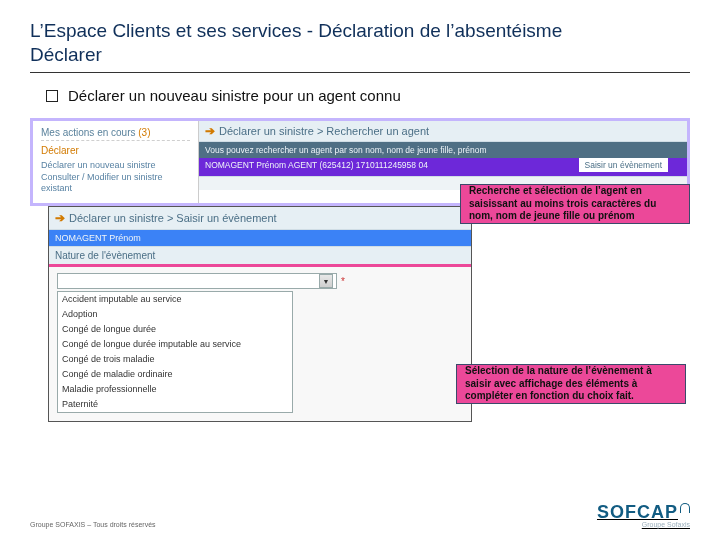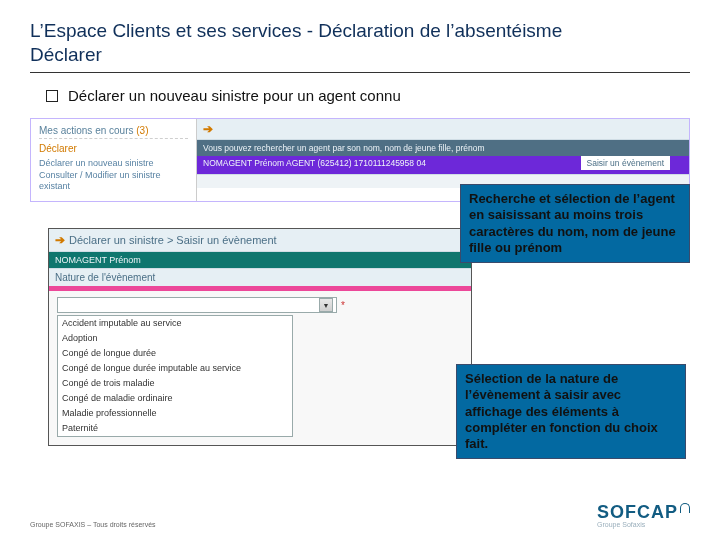--- a/index.html
+++ b/index.html
@@ -45,23 +45,23 @@
     margin-right: 10px;
     display: inline-block;
   }
   .bullet-text {
     font-size: 15px;
     color: #111;
   }
 
   
   .panel-wrap {
-    border: 1px solid #c4b5fd;
-    background: #fff;
-    margin-bottom: 26px;
+    border: 3px solid #c4b5fd;
+    background: #fff;
+    margin-bottom: 0;
     position: relative;
     overflow: visible;
   }
   .panel-cols {
     display: flex;
   }
   .left-col {
     width: 165px;
     background: #fff;
     padding: 6px 8px 8px 8px;
@@ -125,23 +125,23 @@
   .search-bar {
     background: #eef3f6;
     padding: 4px 6px;
     border-top: 1px solid #d0dde5;
     height: 14px;
   }
 
   .callout {
     position: absolute;
     border: 1px solid #3b4a6b;
-    background: #0369a1;
-    padding: 6px 8px;
-    font-size: 13px;
+    background: #ec4899;
+    padding: 0 8px;
+    font-size: 10px;
     font-weight: bold;
     color: #111;
     line-height: 1.25;
     z-index: 5;
     width: 230px;
   }
   .callout-1 { top: 184px; right: 30px; }
 
   
   .panel2 {
@@ -154,32 +154,32 @@
   .p2-bc {
     background: #e6eff4;
     padding: 4px 6px;
     font-size: 11px;
     color: #4b6f86;
     display: flex;
     align-items: center;
     border-bottom: 1px solid #d0dde5;
   }
   .p2-dark {
-    background: #0f766e;
+    background: #3b82f6;
     color: #eef4f8;
     font-size: 9px;
     padding: 3px 6px;
   }
   .p2-section {
     background: #e6eff4;
     color: #4b6f86;
     font-size: 10px;
     padding: 3px 6px;
     border-top: 1px solid #d0dde5;
-    border-bottom: 5px solid #ec4899;
+    border-bottom: 3px solid #ec4899;
   }
   .p2-body {
     background: #f8f8f8;
     padding: 6px 8px 8px 8px;
   }
   .select-row {
     display: flex;
     align-items: center;
     margin-bottom: 2px;
   }
@@ -220,22 +220,23 @@
     position: absolute;
     bottom: 12px;
     left: 30px;
     right: 30px;
     display: flex;
     align-items: flex-end;
     justify-content: space-between;
   }
   .foot-left { font-size: 7px; color: #666; }
   .logo {
-    text-align: left;
+    text-align: right;
     line-height: 1;
+    text-decoration: underline;
   }
   .logo-main {
     color: #125c82;
     font-weight: bold;
     font-size: 18px;
     letter-spacing: 1px;
   }
   .logo-sub {
     color: #9aafbc;
     font-size: 7px;
@@ -273,20 +274,21 @@
           <span class="count">(3)</span>
         </div>
         <hr class="left-rule">
         <div class="left-sub">Déclarer</div>
         <div class="left-link">Déclarer un nouveau sinistre</div>
         <div class="left-link">Consulter / Modifier un sinistre existant</div>
       </div>
       <div class="right-col">
         <div class="bc-bar">
           <span class="bc-arrow">➔</span>
+          <span>Déclarer un sinistre &gt; Rechercher un agent</span>
         </div>
         <div class="dark-row">
           <span>Vous pouvez rechercher un agent par son nom, nom de jeune fille, prénom</span>
         </div>
         <div class="dark-sub">
           <span>NOMAGENT Prénom AGENT (625412)  1710111245958 04</span>
           <button class="btn-light">Saisir un évènement</button>
         </div>
         <div class="search-bar"></div>
       </div>

